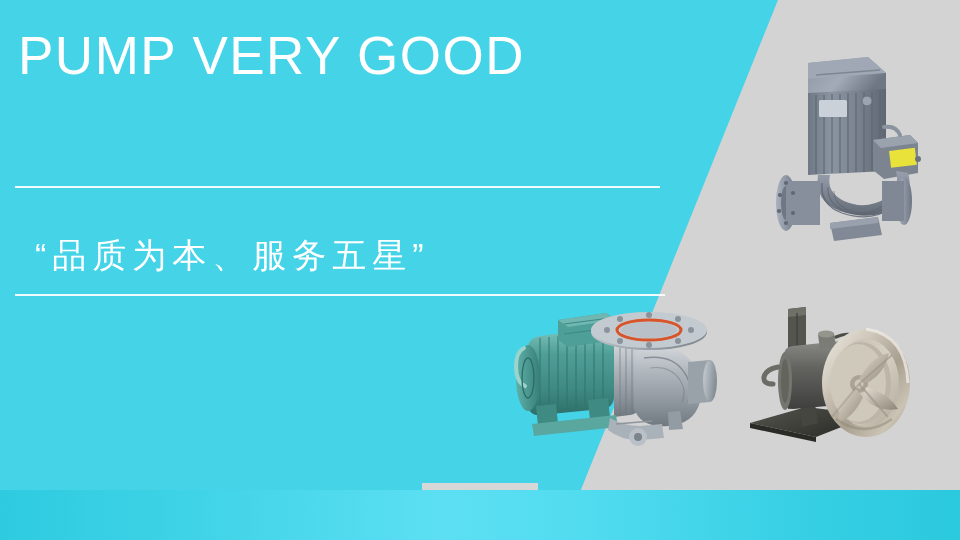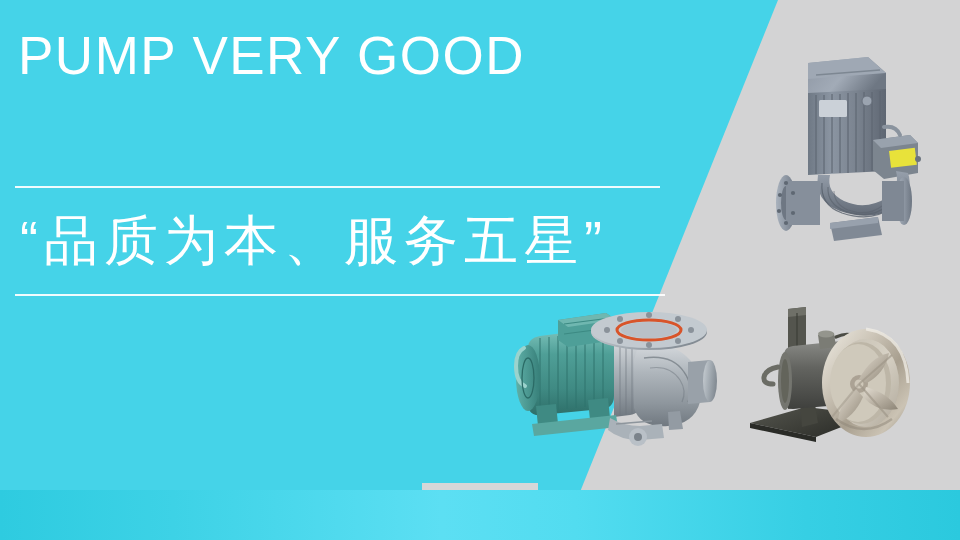--- a/index.html
+++ b/index.html
@@ -111,22 +111,22 @@
   .rule-bottom {
     left: 15px;
     top: 294px;
     width: 650px;
   }
 
   .slogan {
     position: absolute;
     left: 20px;
     top: 196px;
-    margin: 0;
-    font-size: 54px;
+    margin: 15px;
+    font-size: 34px;
     line-height: 88px;
     font-weight: 400;
     letter-spacing: 6px;
     color: #ffffff;
     white-space: nowrap;
   }
 
   
   .product {
     position: absolute;

